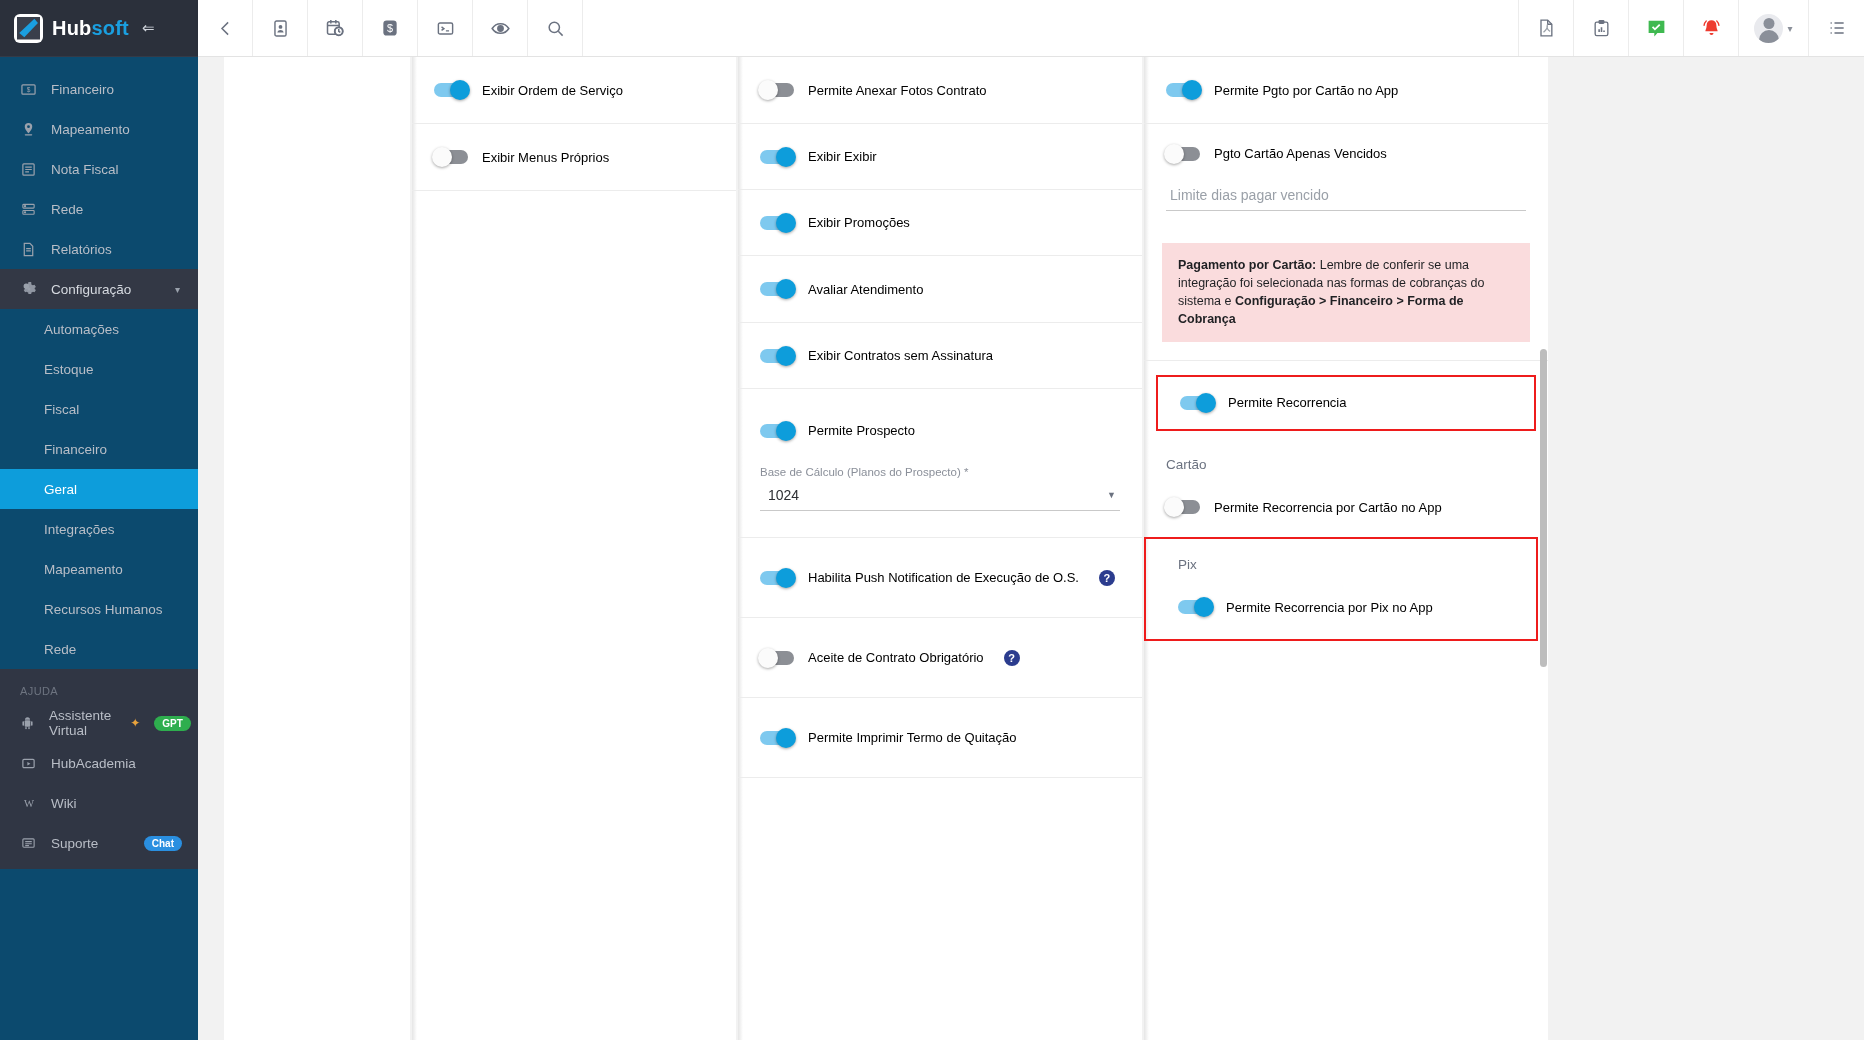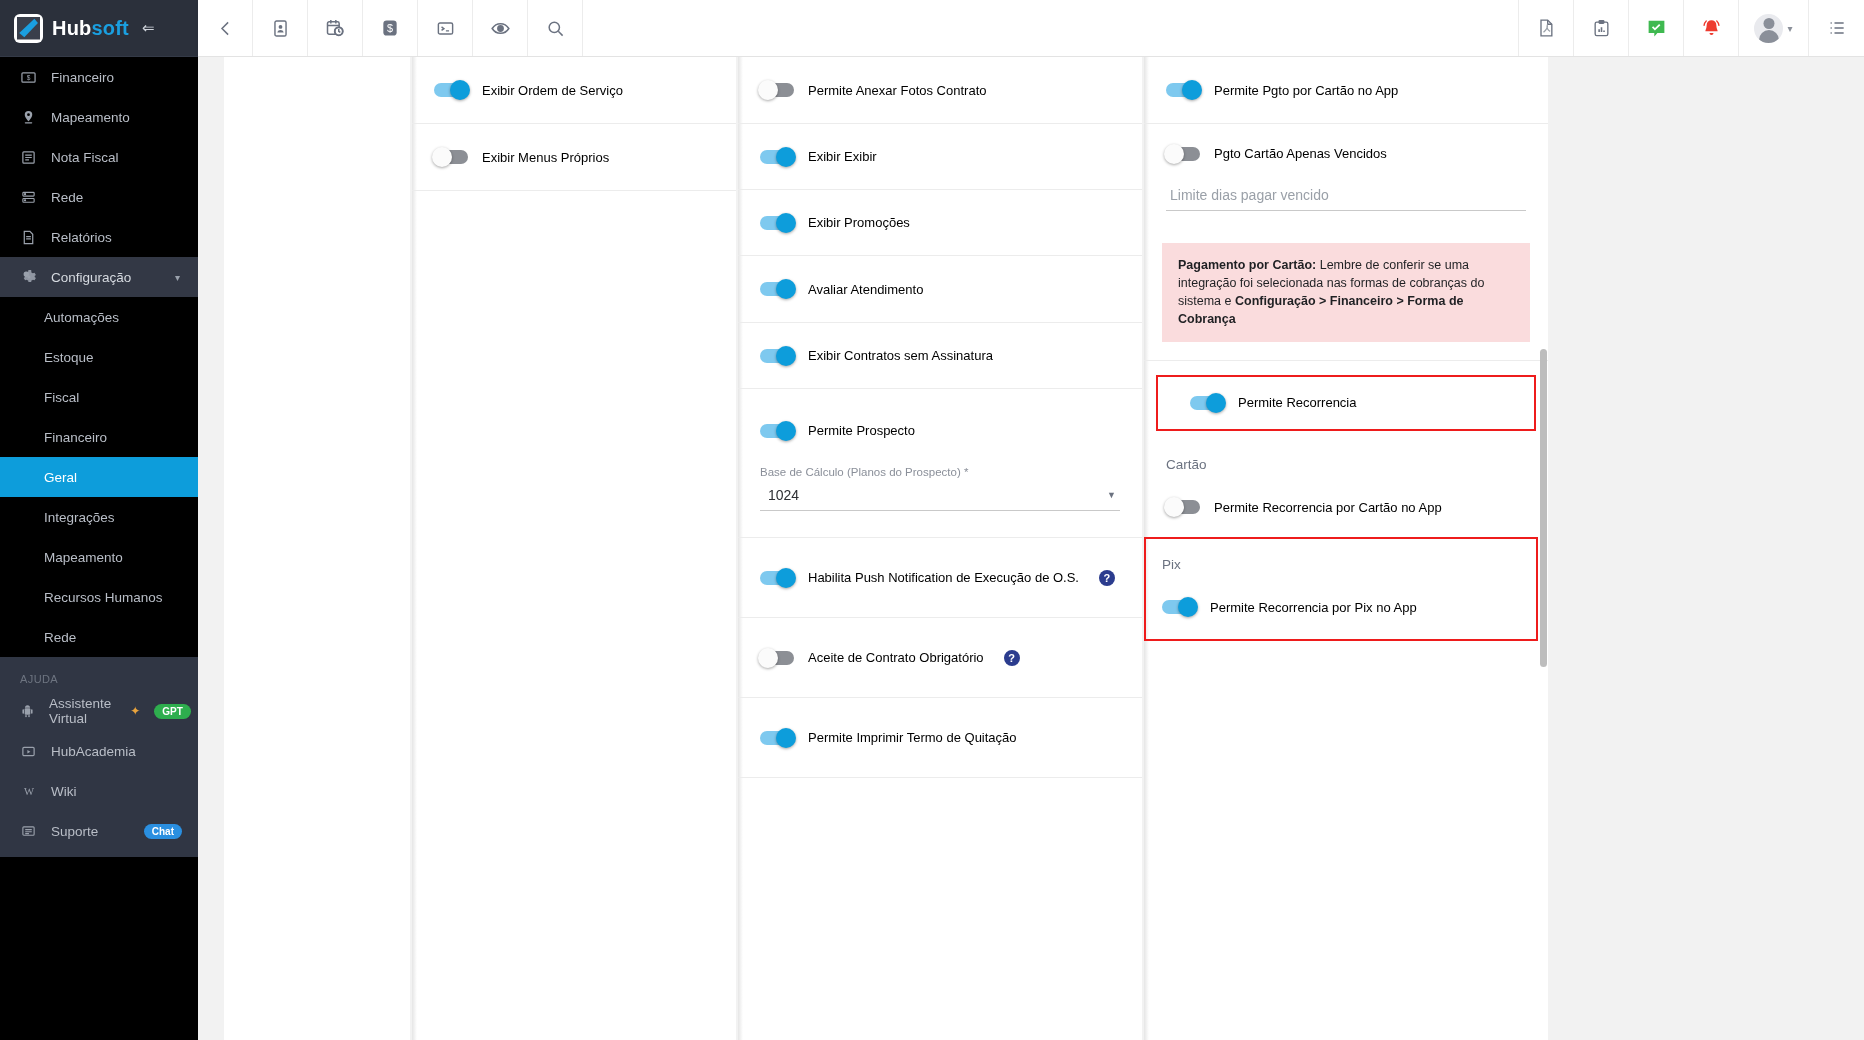--- a/index.html
+++ b/index.html
@@ -7,24 +7,25 @@
     width: 1864px; height: 1040px;
     font-family: "Liberation Sans", sans-serif;
     background: #ffffff;
     overflow: hidden;
   }
   .app { position: relative; width: 1864px; height: 1040px; display: flex; }
 
   
   .sidebar {
     width: 198px; height: 1040px;
-    background: #000000;
+    background: #0c4a6e;
     flex: 0 0 198px;
     display: flex; flex-direction: column;
     overflow: hidden;
+    gap: 12px;
   }
   .brand {
     height: 57px; flex: 0 0 57px;
     display: flex; align-items: center;
     padding-left: 14px; gap: 9px;
     background: #2b303b;
     border-bottom: 1px solid #343a47;
   }
   .brand-logo {
     width: 29px; height: 29px; border-radius: 6px;
@@ -553,38 +554,38 @@
               <div class="text-input">Limite dias pagar vencido</div>
             </div>
           </div>
 
           <div style="padding:32px 0 18px;border-bottom:1px solid #ececec">
             <div class="alert">
               <b>Pagamento por Cartão:</b><span> Lembre de conferir se uma integração foi selecionada nas formas de cobranças do sistema e </span><b>Configuração &gt; Financeiro &gt; Forma de Cobrança</b>
             </div>
           </div>
 
-          <div class="hl" style="margin:14px 12px 0;height:56px;display:flex;align-items:center;gap:14px;padding:0 34px">
+          <div class="hl" style="margin:14px 12px 0;height:56px;display:flex;align-items:center;gap:14px;padding:0 24px">
             <span class="sw on">
                 <span class="knob"></span>
               </span>
             <span class="row-label">Permite Recorrencia</span>
           </div>
 
           <div style="padding:26px 0 0">
             <div class="sub-head">Cartão</div>
             <div style="display:flex;align-items:center;gap:14px;padding:0 22px;margin-top:28px">
               <span class="sw off">
                   <span class="knob"></span>
                 </span>
               <span class="row-label">Permite Recorrencia por Cartão no App</span>
             </div>
           </div>
 
-          <div class="hl" style="margin:22px 10px 0 0;padding:20px 18px 26px">
+          <div class="hl" style="margin:22px 10px 0 0;padding:20px 34px 26px">
             <div class="sub-head" style="padding:0">Pix</div>
             <div style="display:flex;align-items:center;gap:14px;margin-top:28px">
               <span class="sw on">
                   <span class="knob"></span>
                 </span>
               <span class="row-label">Permite Recorrencia por Pix no App</span>
             </div>
           </div>
         </div>
 

